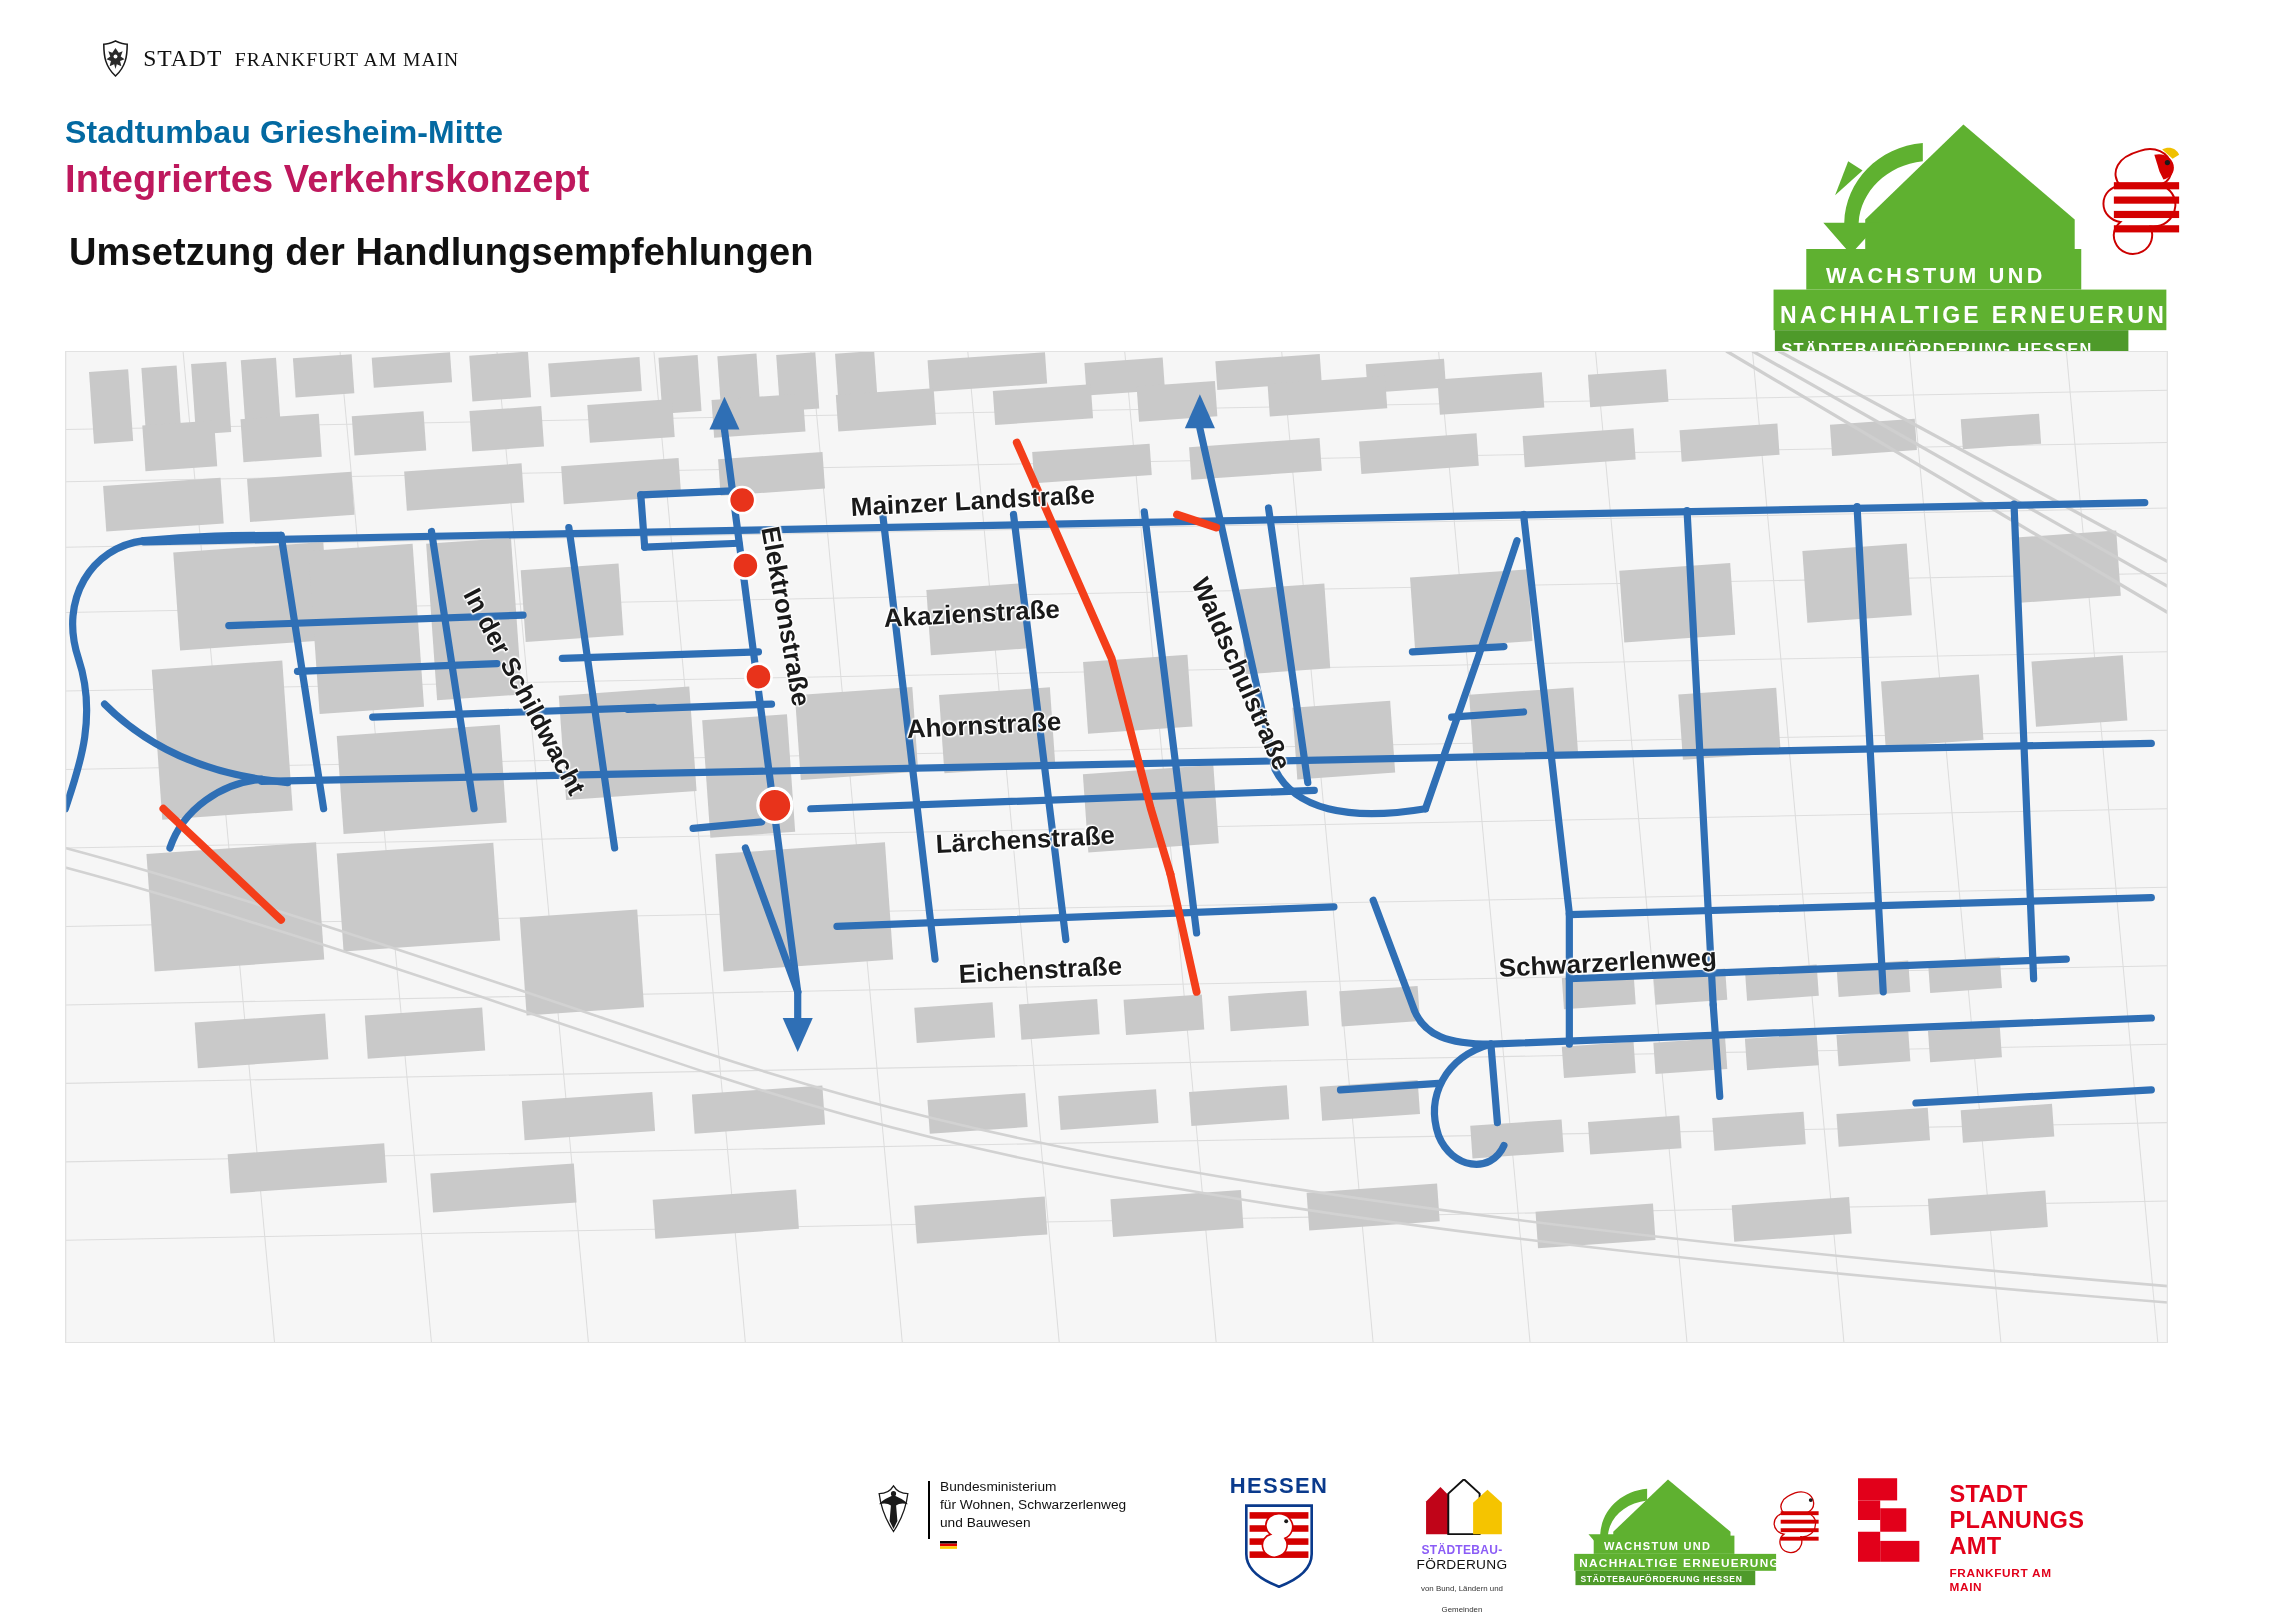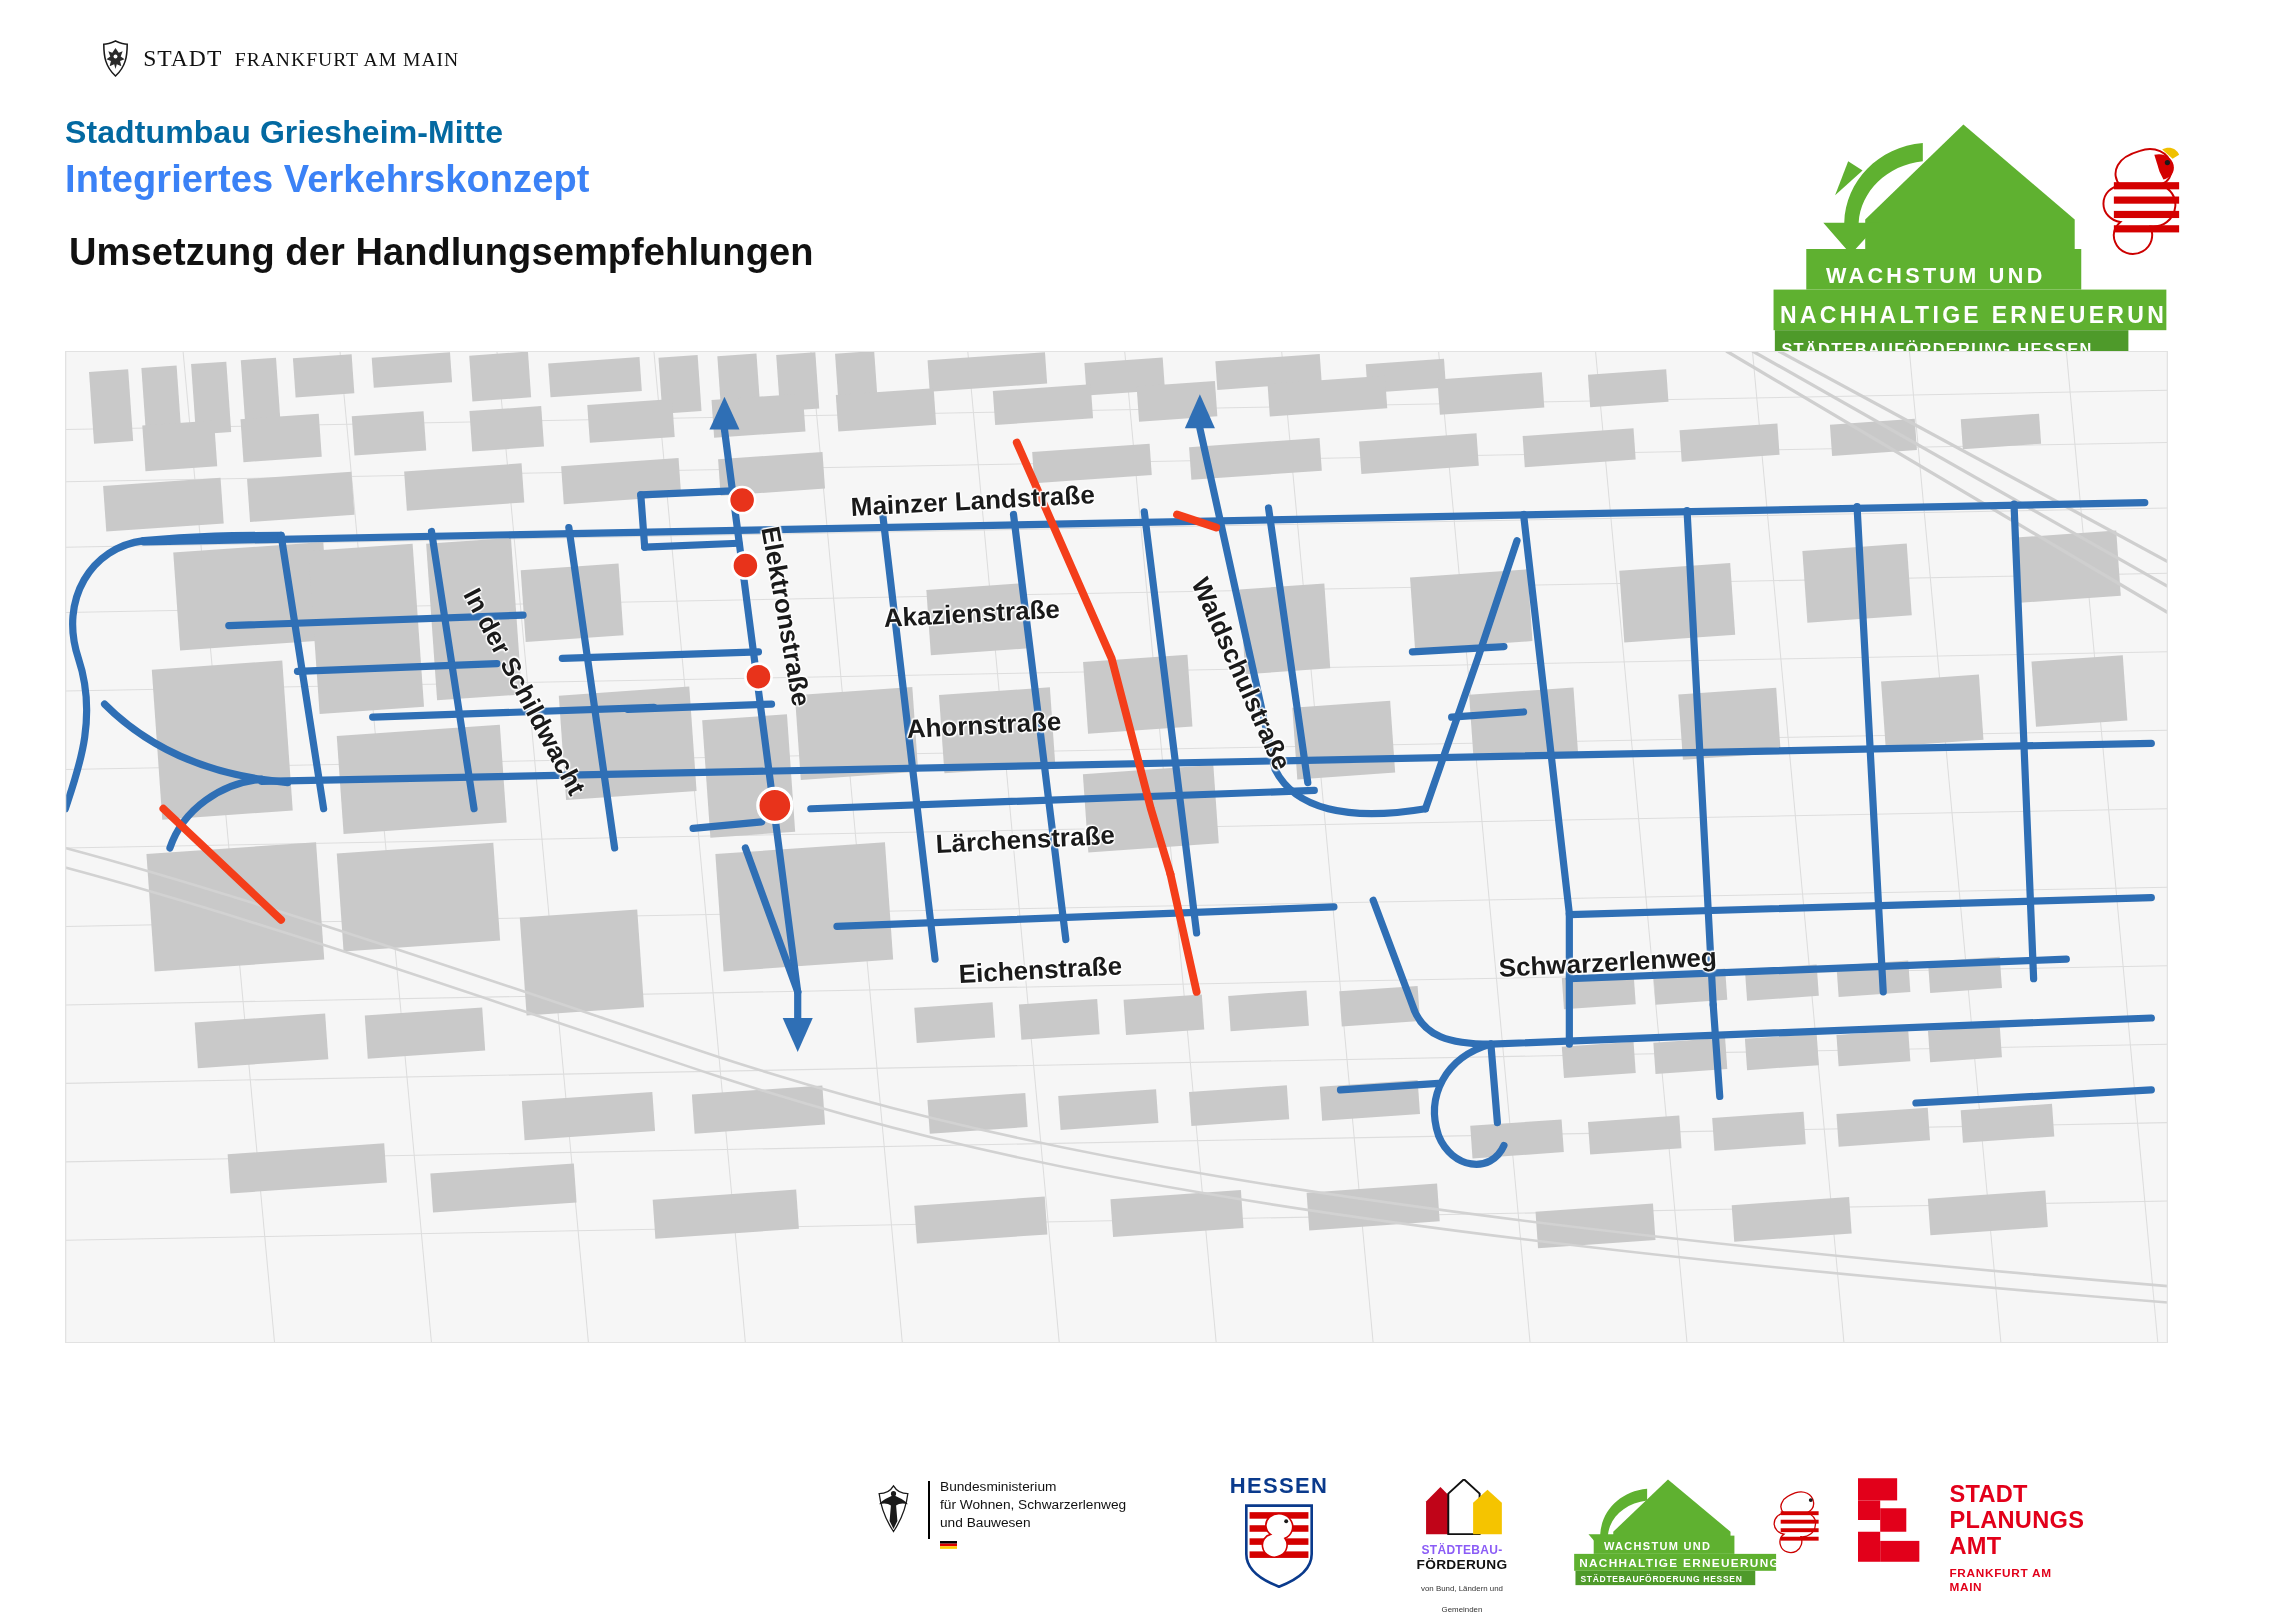--- a/index.html
+++ b/index.html
@@ -50,21 +50,21 @@
   #title-sub {
     font-size: 32px;
     font-weight: bold;
     color: #0369a1;
     margin: 0 0 6.5px 0;
     letter-spacing: 0.1px;
   }
   #title-main {
     font-size: 38px;
     font-weight: bold;
-    color: #3b82f6;
+    color: #be185d;
     margin: 0 0 30px 0;
     letter-spacing: 0.1px;
   }
   #title-second {
     font-size: 38px;
     font-weight: bold;
     color: #111;
     margin: 4px;
     letter-spacing: 0.1px;
   }
@@ -145,21 +145,21 @@
 
   #hessen-foot { left: 1217px; top: 7.9px; width: 124px; }
   #hessen-foot .hname {
     font-size: 22px; font-weight: bold; color: #0a3a8c; letter-spacing: 1.3px; text-align: center;
   }
   #hessen-foot .shield { margin: 3.9px auto 0 auto; width: 72px; height: 85px; position: relative; }
 
   #staedtebau { left: 1387px; top: 14.4px; width: 150px; text-align: center; }
   #staedtebau .houses { height: 58px; position: relative; margin: 0 auto 5.2px auto; width: 98px;}
   #staedtebau .l1 { font-size: 12px; font-weight: bold; color: #8b5cf6; letter-spacing: 0.3px; }
-  #staedtebau .l2 { font-size: 13.7px; font-weight: bold; color: #111; letter-spacing: 0.3px; }
+  #staedtebau .l2 { font-size: 13.7px; font-weight: normal; color: #111; letter-spacing: 0.3px; }
   #staedtebau .l3 { font-size: 7.9px; color: #333; margin-top: 12px; line-height: 1.25; }
 
   #wachstum-foot { left: 1570px; top: 11.8px; width: 262px; height: 118px; }
   #wachstum-foot .green { position: absolute; left: 0; top: 0; width: 222px; height: 114px; }
   .wf-line { position: absolute; color: #fff; font-weight: bold; white-space: nowrap; }
   #wf1 { left: 34px; top: 63px; font-size: 11px; letter-spacing: 1.3px; }
   #wf2 { left: 9.2px; top: 79px; font-size: 11.8px; letter-spacing: 1.3px; }
   #wf3 { left: 10.5px; top: 97px; font-size: 8.5px; letter-spacing: 0.7px; }
   #wachstum-foot .lion2 { position: absolute; right: 3.9px; top: 11.8px; width: 58px; height: 68px; }
 

